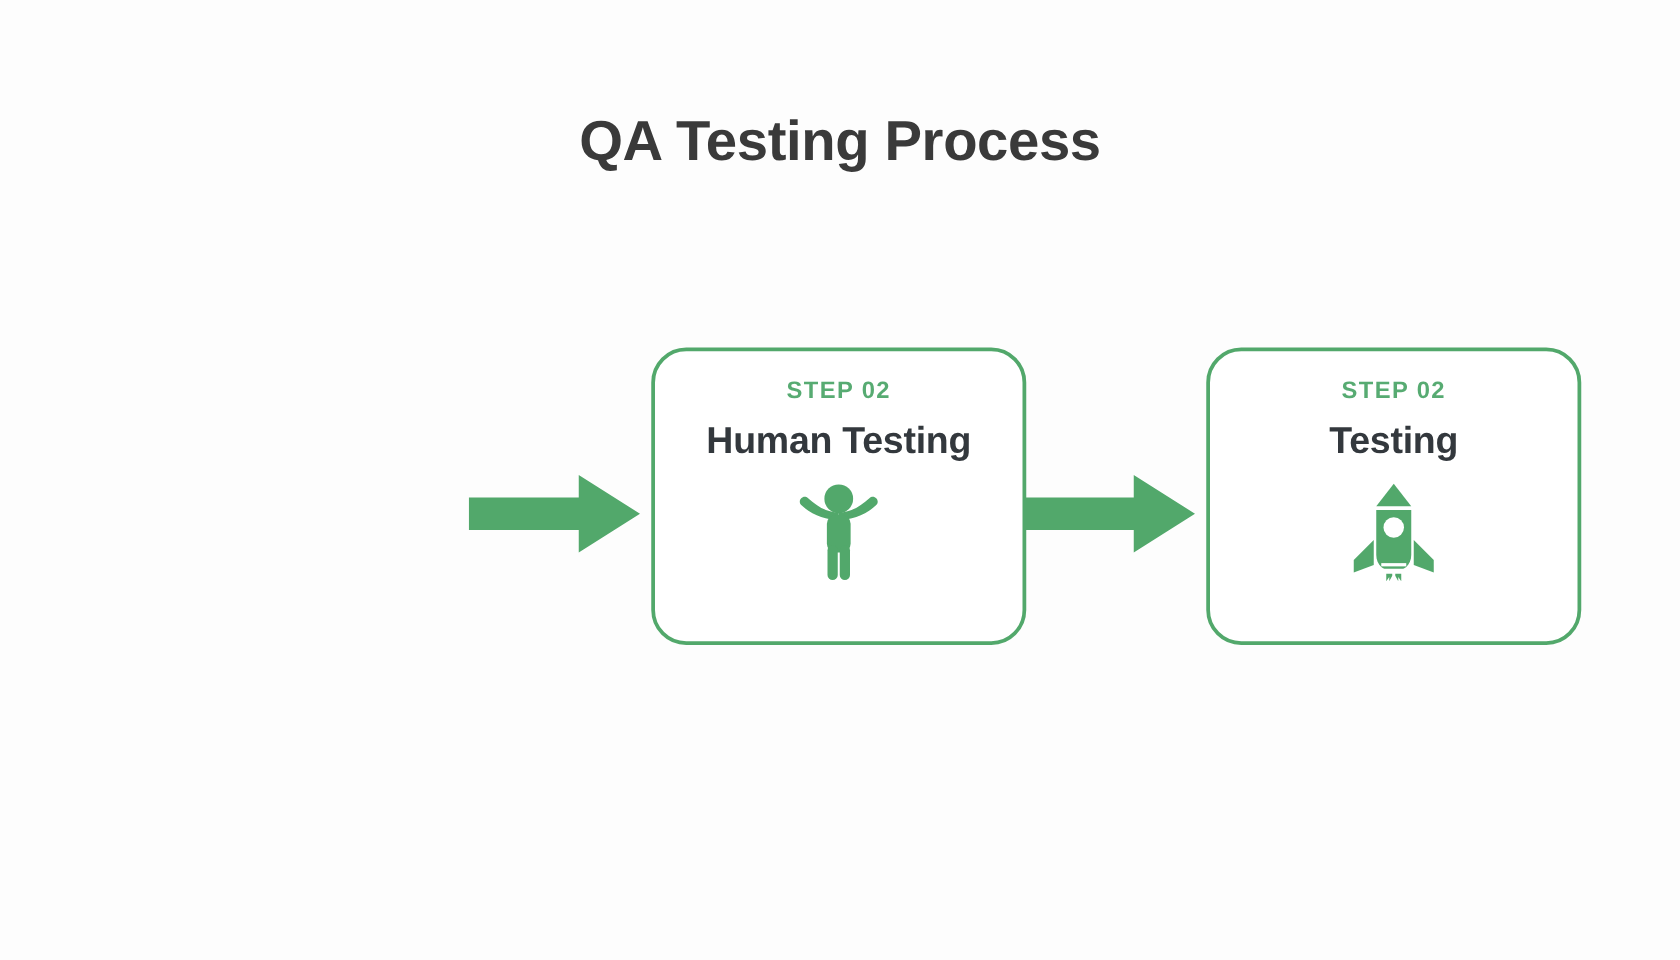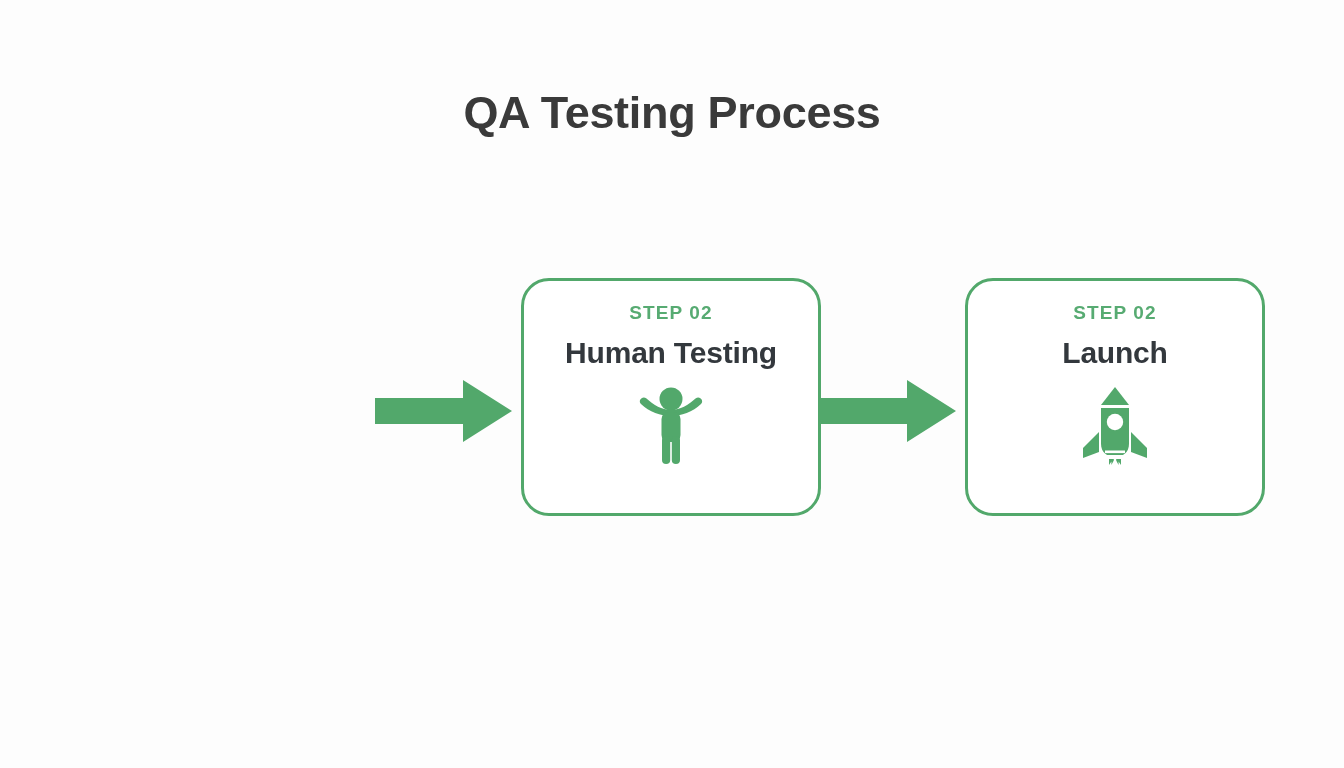--- a/index.html
+++ b/index.html
@@ -134,21 +134,21 @@
     </div>
 
     <div class="flow-arrow arrow-2">
       <svg width="138" height="66" viewBox="0 0 138 66">
         <path d="M0 20 L88 20 L88 2 L137 33 L88 64 L88 46 L0 46 Z" fill="#52a86b"></path>
       </svg>
     </div>
 
     <div class="step-card card-3">
       <div class="step-label">STEP 02</div>
-      <div class="step-title">Launch</div>
+      <div class="step-title">Testing</div>
       <div class="step-icon">
         <svg width="80" height="80" viewBox="0 0 80 80" fill="#52a86b">
 
           <path d="M40 1 L54 19 L26 19 Z"></path>
 
           <path d="M26 22 L54 22 L54 58 C54 66 48 71 40 71 C32 71 26 66 26 58 Z"></path>
 
           <circle cx="40" cy="36" r="8.2" fill="#ffffff"></circle>
 
           <path d="M24 46 L8 62 L8 72 L24 66 Z"></path>

